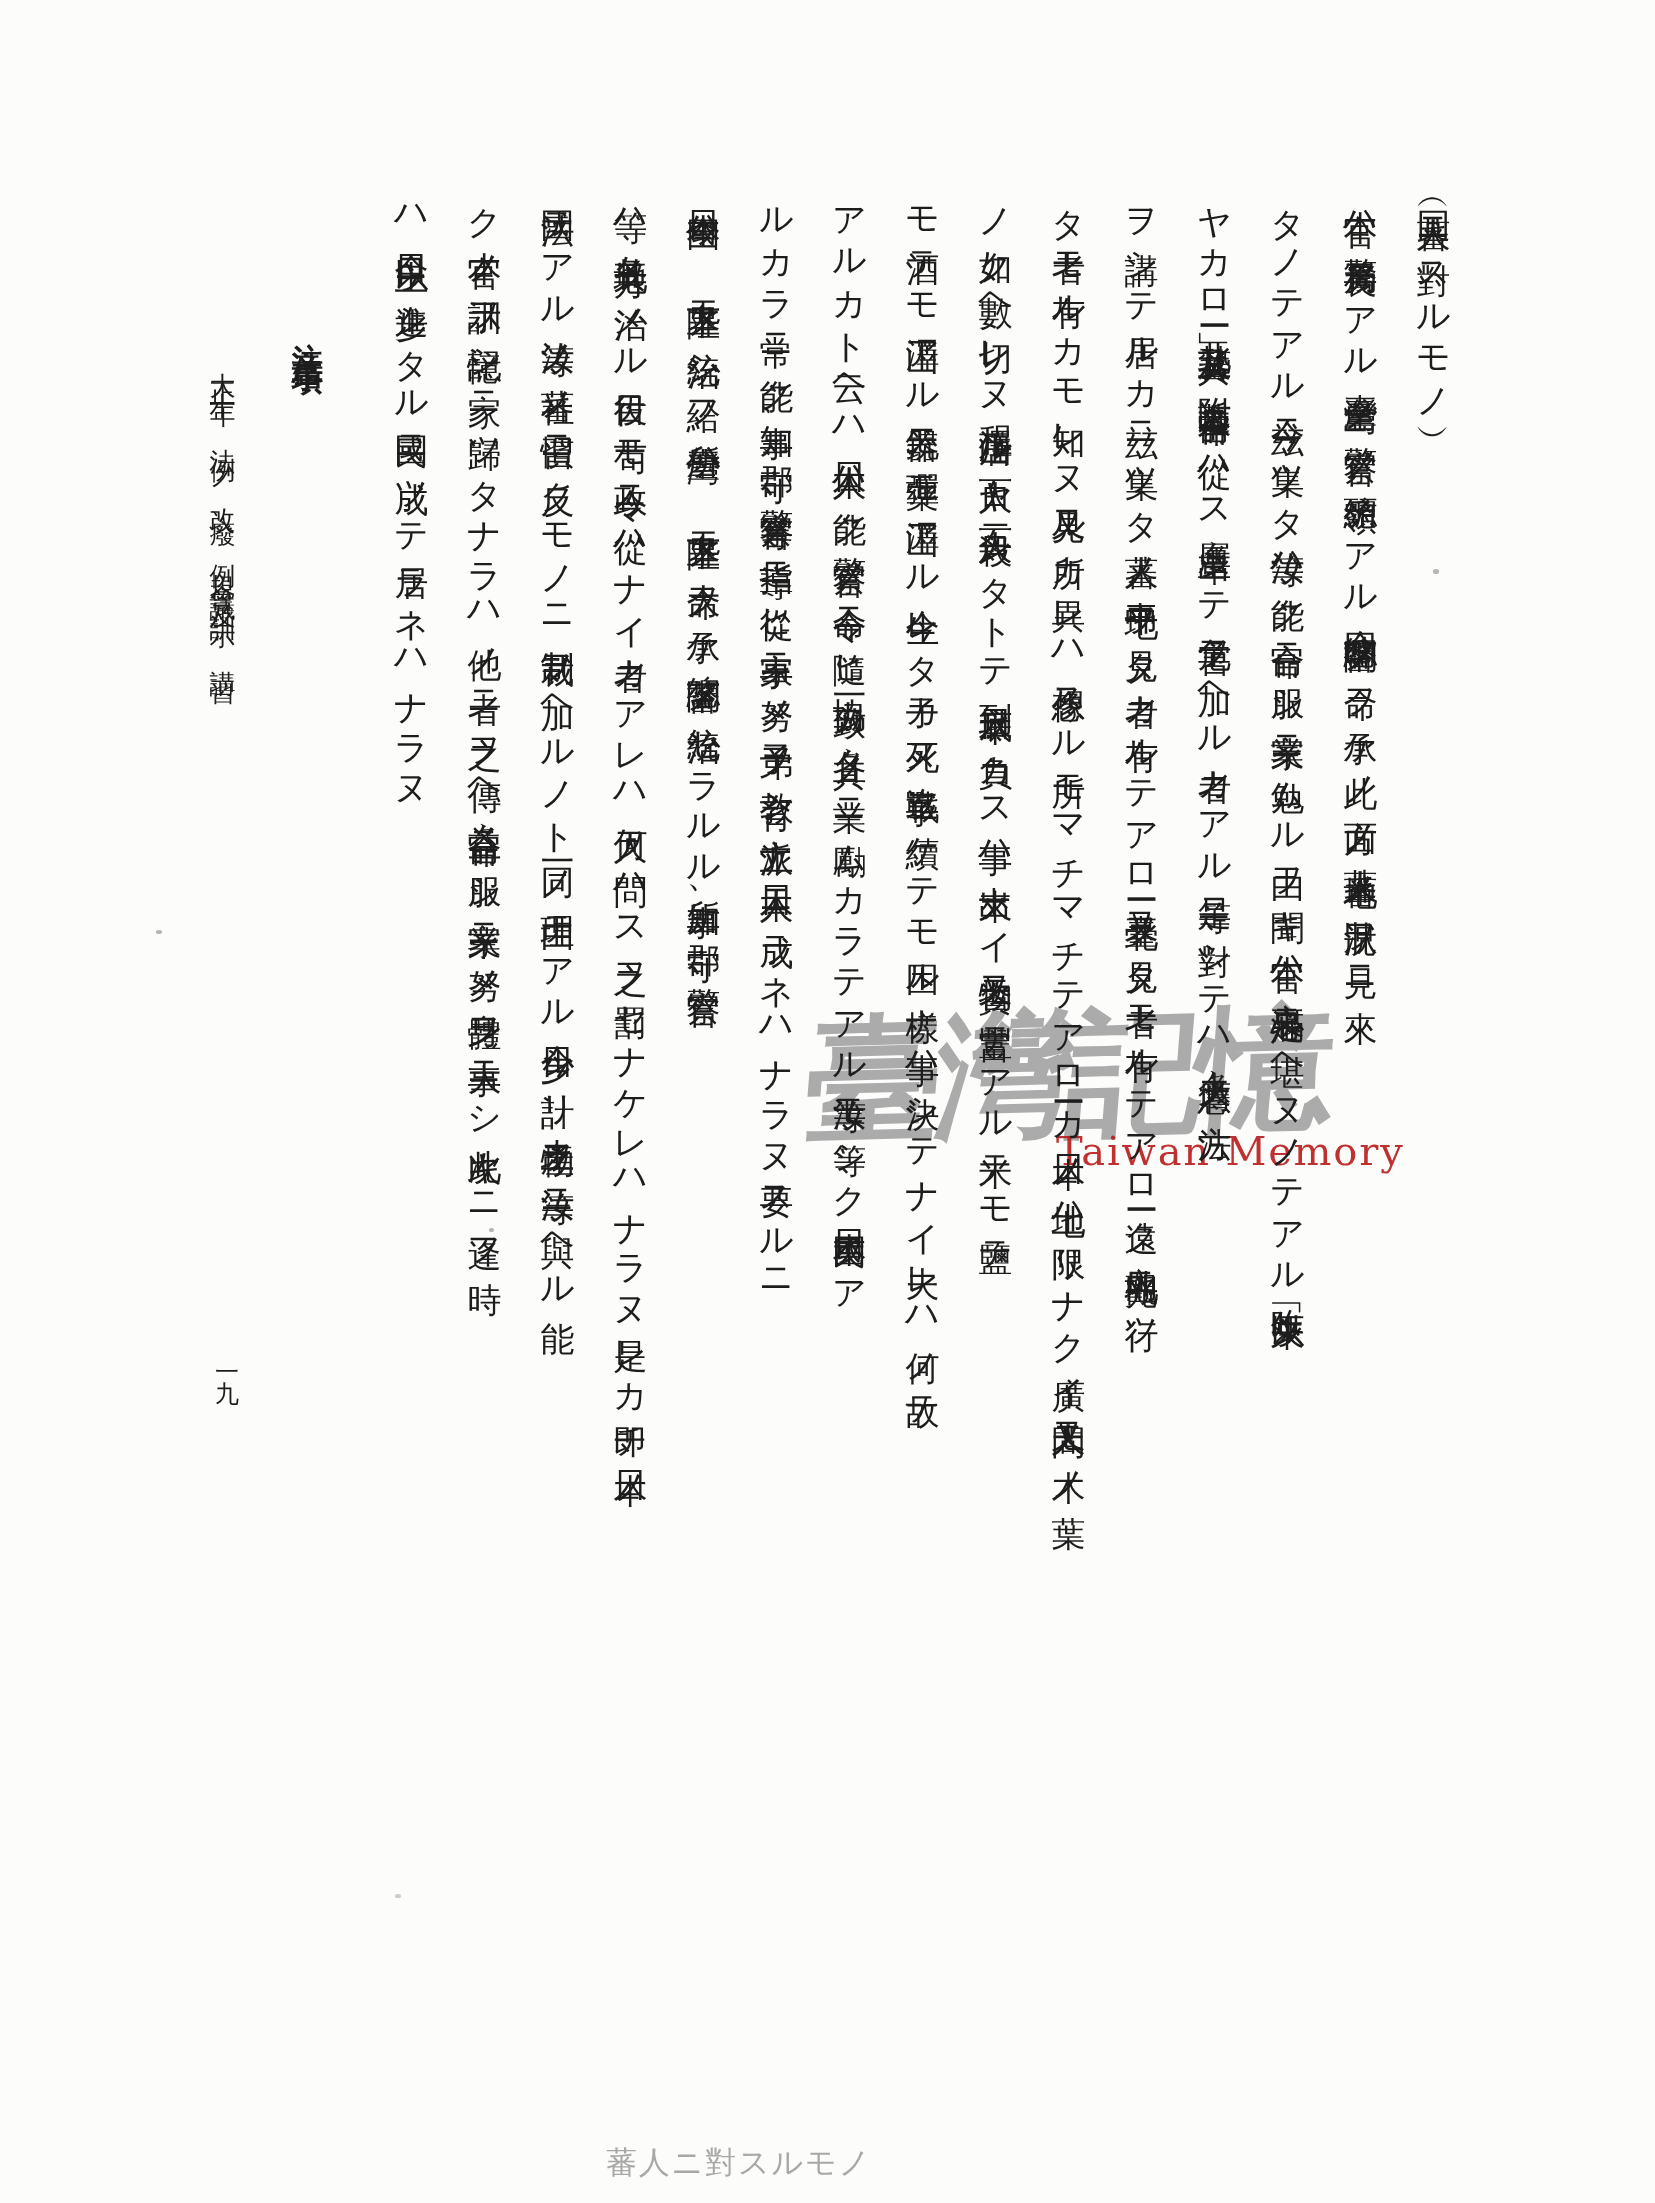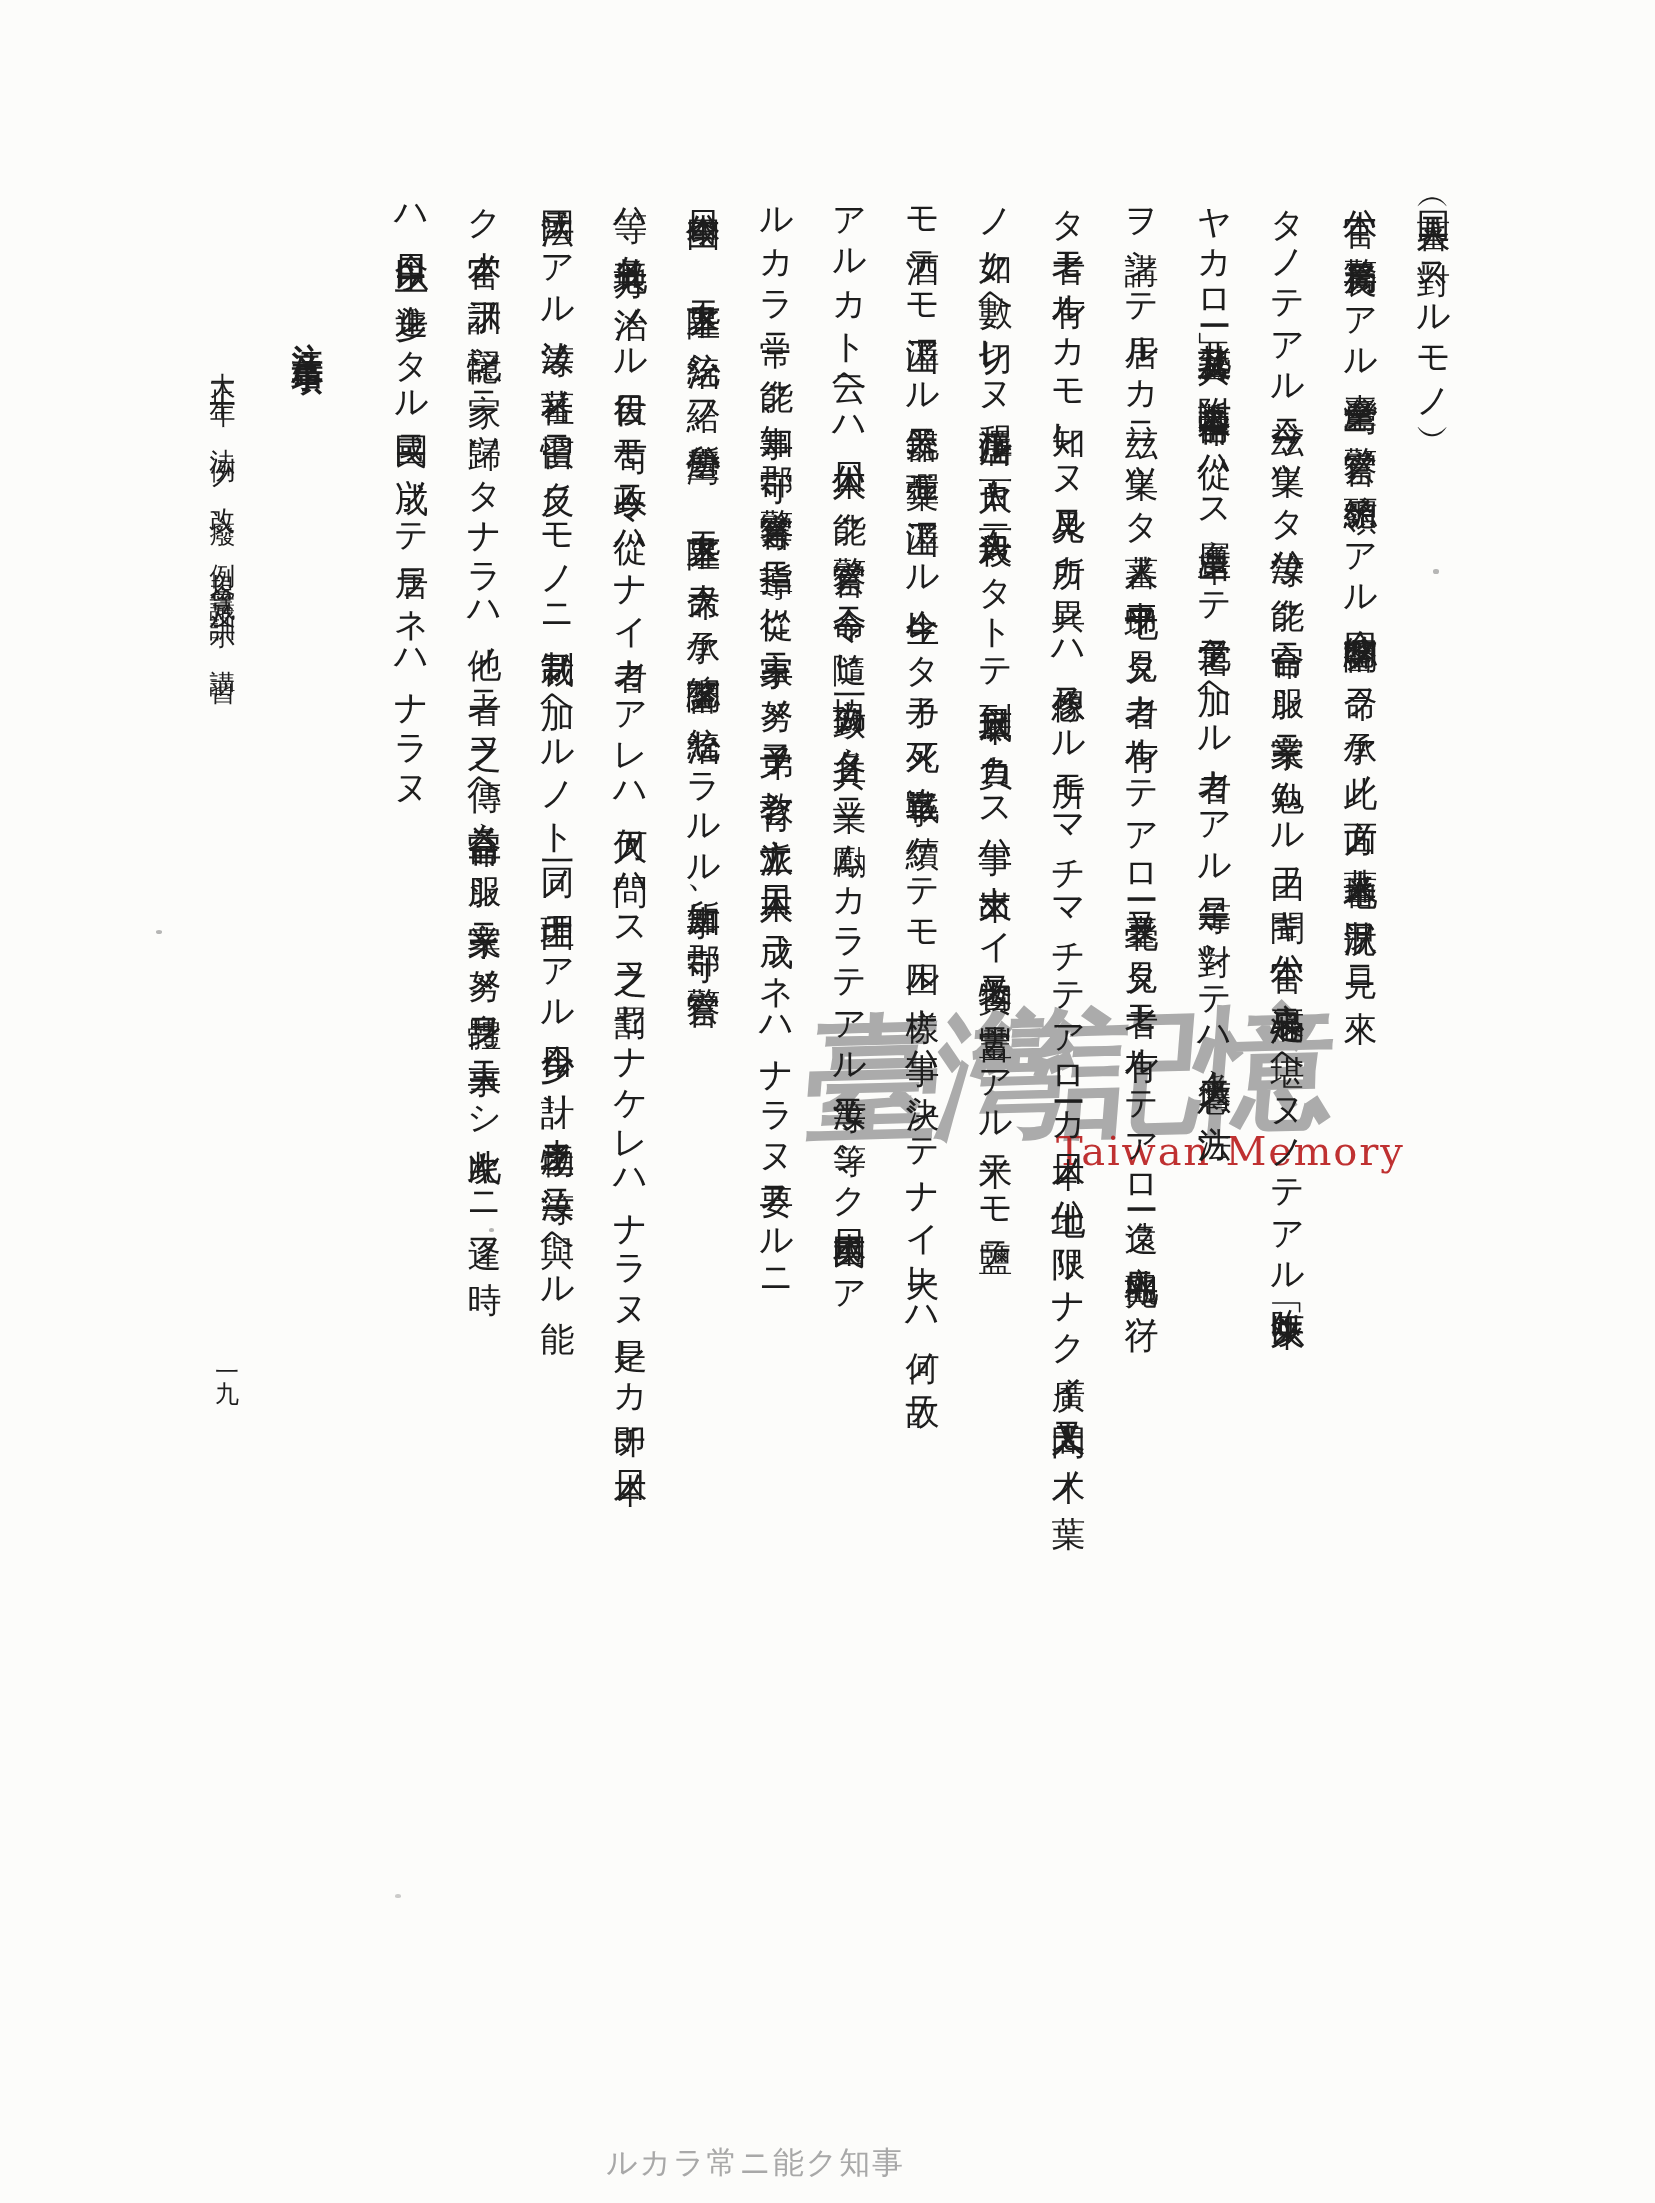--- a/index.html
+++ b/index.html
@@ -100,21 +100,21 @@
     <div class="tcol">ク本官ノ訓示ヲ記憶シ家ニ歸ツタナラハ他ノ者ニ之ヲ傳ヘ益々官命ニ服シ家業ニ努メ身體ヲ大事ニシ此次キニ逢フ時</div>
     <div class="tcol">ハ今日以上ニ進步シタル國民ニ成ツテ居ラネハナラヌ</div>
   </div>
 
   <div class="vside notes-header">注意事項</div>
 
   <div class="vside date-line">大正十年　法例ノ改癈、例規會議及訓示、講習</div>
 
   <div class="vside page-number">一九</div>
 
-  <div class="footer-caption">ルカラ常ニ能ク知事</div>
+  <div class="footer-caption">蕃人ニ對スルモノ</div>
 
   <div class="speck s1"></div>
   <div class="speck s2"></div>
   <div class="speck s3"></div>
   <div class="speck s4"></div>
 
 </div>
 
 
 </body></html>

